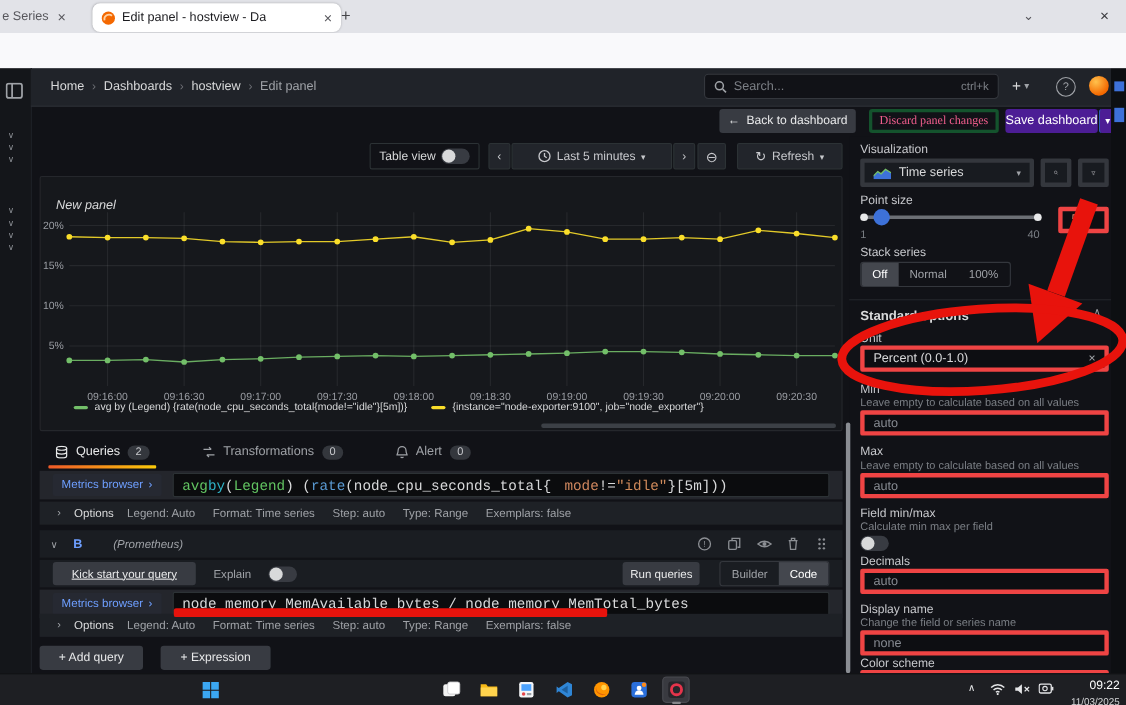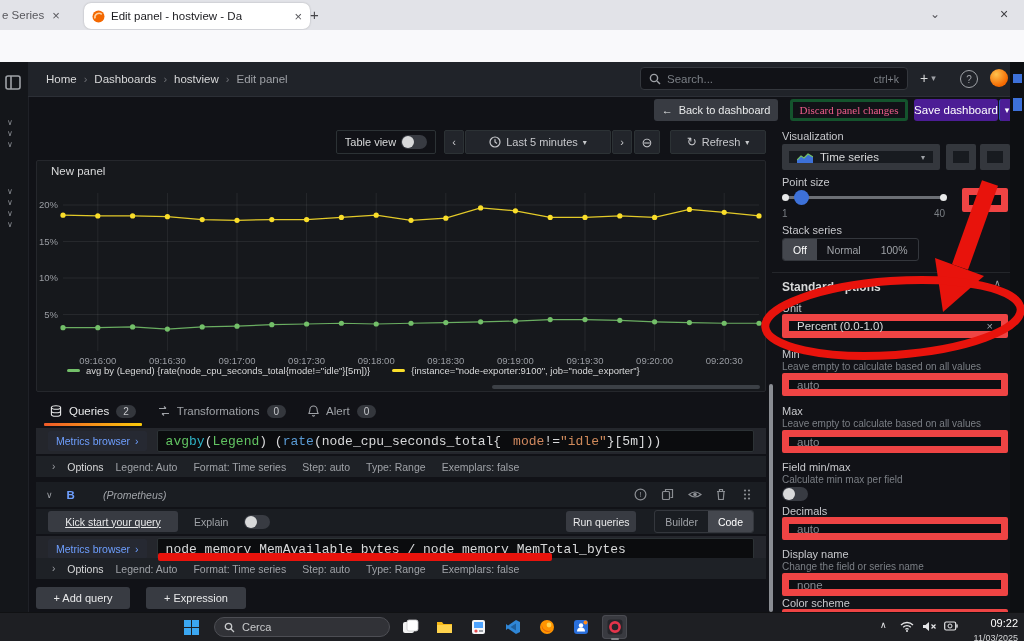--- a/index.html
+++ b/index.html
@@ -36,41 +36,41 @@
   .btn-blue{background:#4c1d95;color:#fff;}
   .tool-btn{background:#22252b;border:1px solid #2c3235;color:#c7c8cc;border-radius:2px;
     display:flex;align-items:center;justify-content:center;font-size:11px;gap:5px;box-sizing:border-box;}
   .toggle{width:26px;height:14px;border-radius:8px;background:#383b42;position:relative;flex:0 0 auto;}
   .toggle i{position:absolute;left:1px;top:1px;width:12px;height:12px;border-radius:50%;background:#d8d9da;}
   #panel{left:36px;top:160px;width:730px;height:232px;background:#16181c;border:1px solid #25272c;border-radius:2px;box-sizing:border-box;}
   #chart-legend{position:absolute;left:30px;top:204px;display:flex;gap:22px;align-items:center;}
   .leg{display:flex;align-items:center;gap:6px;font-size:9.5px;color:#d8d9da;white-space:nowrap;}
   .leg i{width:13px;height:3px;border-radius:2px;display:inline-block;}
   
-  #editor-tabs{left:48px;top:398px;height:26px;display:flex;gap:18px;}
+  #editor-tabs{left:48px;top:398px;height:26px;display:flex;gap:44px;}
   .etab{display:flex;align-items:center;gap:7px;font-size:11.5px;color:#9fa2a7;position:relative;padding:4px 2px;}
   .etab.active{color:#e8e9ea;}
   .etab.active::after{content:"";position:absolute;left:-4px;right:-4px;bottom:-2px;height:3px;
     background:linear-gradient(90deg,#f05a28,#fbca0a);border-radius:1px;}
   .badge{background:#34373d;color:#c7c8cc;font-size:10px;border-radius:9px;padding:1px 7px;}
   .qrow{left:36px;width:730px;box-sizing:border-box;}
   .chip-mb{background:#262932;color:#6e9fff;font-size:10.5px;border-radius:2px;height:20px;
     display:flex;align-items:center;padding:0 8px;gap:5px;}
   .code-field{background:#0b0c0e;border:1px solid #2c3235;border-radius:2px;height:22px;display:flex;
     align-items:center;padding:0 8px;font-family:"Liberation Mono","DejaVu Sans Mono",monospace;font-size:13px;color:#d8d9da;white-space:nowrap;overflow:hidden;box-sizing:border-box;}
   .opt-row{font-size:10.5px;display:flex;gap:16px;align-items:center;}
   .mini-ic{width:14px;height:14px;opacity:.85;}
   .seg{border:1px solid #34373d;border-radius:3px;display:flex;height:21px;overflow:hidden;}
   .seg span{display:flex;align-items:center;padding:0 10px;font-size:10.5px;color:#9fa2a7;}
   .seg span.on{background:#44474e;color:#fff;}
   
   #sidebar{left:772px;top:124px;width:238px;height:488px;background:#111217;}
   .fld-label{font-size:11px;color:#c7c8cc;}
   .fld-helper{font-size:10px;color:#7b7f85;}
-  .fld-input{background:#0d0e12;border:7px solid #ef4444;border-radius:2px;height:23px;display:flex;
+  .fld-input{background:#0d0e12;border:4px solid #ef4444;border-radius:2px;height:23px;display:flex;
     align-items:center;padding:0 8px;font-size:11.5px;box-sizing:border-box;justify-content:space-between;text-align:center;}
   .ph{color:#878b92;}
   
   #taskbar{left:0;top:612px;width:1024px;height:29px;background:#1e1f23;border-top:1px solid #101113;z-index:60;}
   .tbicon{width:25px;height:24px;display:flex;align-items:center;justify-content:center;border-radius:4px;}
   .tbicon.active{background:#393a40;box-shadow:inset 0 0 0 1px #4a4b51;}
   #annotations{left:0;top:0;width:1024px;height:641px;z-index:50;pointer-events:none;}
 </style>
 </head>
 <body>
@@ -223,21 +223,21 @@
       <span>⊖</span>
     </div>
     <div class="abs tool-btn" style="left:634px;top:2px;width:96px;height:24px;">
       <span style="font-size:12px;">↻</span>
       <span>Refresh</span>
       <span style="font-size:8px;">▾</span>
     </div>
   </div>
 
   <div class="abs" id="panel">
-    <div class="abs" style="left:14px;top:4px;font-size:11.5px;color:#d8d9da;">New panel</div>
+    <div class="abs" style="left:14px;top:20px;font-size:11.5px;color:#d8d9da;font-style:italic;">New panel</div>
     <svg class="abs" id="chart-svg" style="left:0;top:22px;" width="728" height="186" viewBox="0 0 728 186">
         <line x1="26" x2="722" y1="131.5" y2="131.5" stroke="rgba(255,255,255,0.07)" stroke-width="1"></line>
         <text x="21" y="134.5" text-anchor="end" font-size="9.5" fill="#9a9da3" font-family="Liberation Sans, sans-serif">5%</text>
         <line x1="26" x2="722" y1="95" y2="95" stroke="rgba(255,255,255,0.07)" stroke-width="1"></line>
         <text x="21" y="98" text-anchor="end" font-size="9.5" fill="#9a9da3" font-family="Liberation Sans, sans-serif">10%</text>
         <line x1="26" x2="722" y1="58.5" y2="58.5" stroke="rgba(255,255,255,0.07)" stroke-width="1"></line>
         <text x="21" y="61.5" text-anchor="end" font-size="9.5" fill="#9a9da3" font-family="Liberation Sans, sans-serif">15%</text>
         <line x1="26" x2="722" y1="22" y2="22" stroke="rgba(255,255,255,0.07)" stroke-width="1"></line>
         <text x="21" y="25" text-anchor="end" font-size="9.5" fill="#9a9da3" font-family="Liberation Sans, sans-serif">20%</text>
         <line x1="60.800000000000004" x2="60.800000000000004" y1="10" y2="168" stroke="rgba(255,255,255,0.07)" stroke-width="1"></line>
@@ -565,29 +565,20 @@
     <div class="abs" style="left:184px;top:7px;">
       <svg width="15" height="15" viewBox="0 0 15 15">
           <g fill="#3ba7f2">
             <rect x="0" y="0" width="7" height="7"></rect>
             <rect x="8" y="0" width="7" height="7"></rect>
             <rect x="0" y="8" width="7" height="7"></rect>
             <rect x="8" y="8" width="7" height="7"></rect>
           </g>
         </svg>
     </div>
-    <div class="abs flex" style="left:214px;top:4px;width:176px;height:20px;border-radius:11px;background:#313237;border:1px solid #4d4e54;padding:0 9px;gap:7px;box-sizing:border-box;">
-      <span>
-        <svg width="11" height="11" viewBox="0 0 11 11">
-            <circle cx="4.5" cy="4.5" r="3.2" fill="none" stroke="#c9cacc" stroke-width="1.3"></circle>
-            <line x1="7" y1="7" x2="10" y2="10" stroke="#c9cacc" stroke-width="1.3"></line>
-          </svg>
-      </span>
-      <span style="font-size:11px;color:#c9cacc;">Cerca</span>
-    </div>
     <div class="abs flex" id="tb-icons" style="left:398px;top:2px;gap:9px;">
         <div class="tbicon">
           <svg width="17" height="16" viewBox="0 0 17 16">
             <rect x="1" y="3" width="11" height="11" rx="2" fill="#f2f2f2"></rect>
             <rect x="5" y="1" width="11" height="11" rx="2" fill="#fff" stroke="#c9c9cc" stroke-width="0.8"></rect>
           </svg>
         </div>
         <div class="tbicon">
           <svg width="17" height="14" viewBox="0 0 17 14">
             <path d="M1 2 h5 l1.5 2 H16 v9 H1Z" fill="#f7b916"></path>

